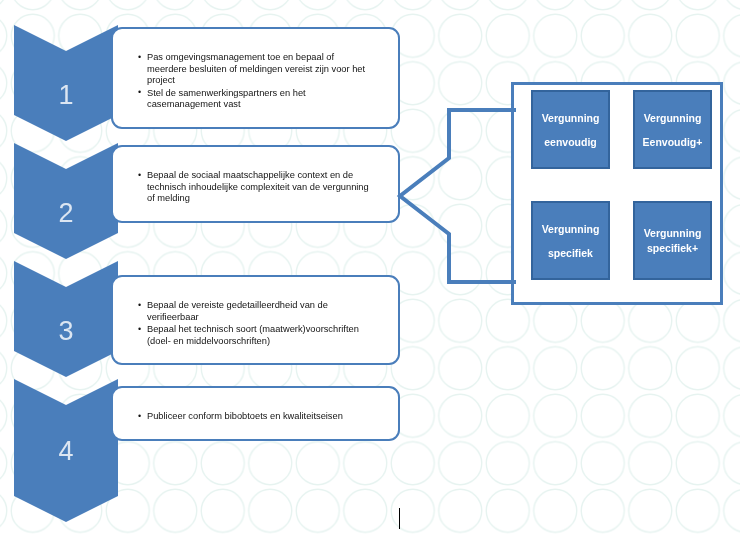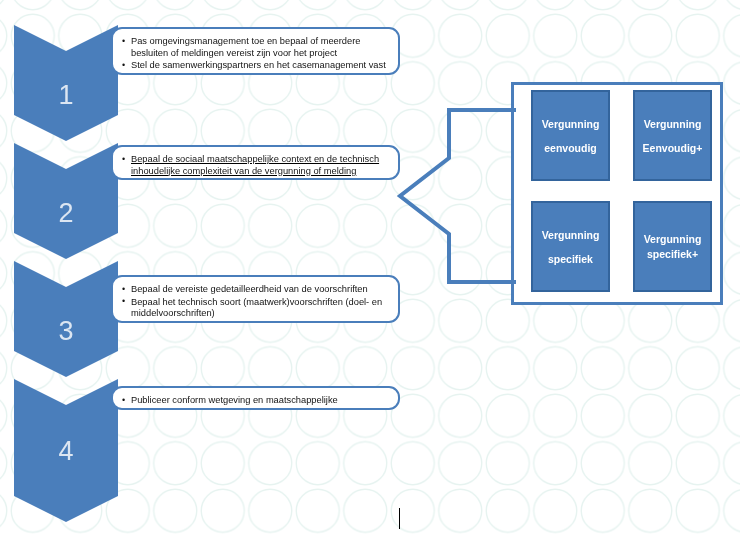--- a/index.html
+++ b/index.html
@@ -55,21 +55,21 @@
     position: absolute;
     left: 111px;
     width: 289px;
     box-sizing: border-box;
     border: 2px solid #4a7ebb;
     border-radius: 11px;
     background: #ffffff;
     z-index: 5;
   }
   .bullets {
-    margin: 0;
+    margin: 16px;
     padding: 7px 9px 0 9px;
     list-style: none;
   }
   .bullets li {
     position: relative;
     padding-left: 9px;
     margin: 0 0 1px 0;
     font-size: 9.3px;
     line-height: 11.6px;
     color: #131313;
@@ -92,21 +92,21 @@
     height: 223px;
     box-sizing: border-box;
     border: 3px solid #4a7ebb;
     background: #ffffff;
     z-index: 2;
   }
   .type-box {
     position: absolute;
     box-sizing: border-box;
     width: 79px;
-    height: 91px;
+    height: 79px;
     background: #4a7ebb;
     border: 2px solid #33649c;
     color: #ffffff;
     font-size: 10.5px;
     font-weight: bold;
     font-family: "Liberation Sans", sans-serif;
     display: flex;
     flex-direction: column;
     align-items: center;
     justify-content: center;
@@ -166,52 +166,52 @@
     </div>
   </div>
 
   <div class="step" style="left:0;top:0;">
     <div class="chevron-wrap" style="top:143px;">
       <svg class="chevron-svg" width="104" height="116" viewBox="0 0 104 116">
         <polygon points="0,0 52,26 104,0 104,90 52,116 0,90" fill="#4a7ebb"></polygon>
       </svg>
     </div>
     <div class="step-number" style="top:200px;">2</div>
-    <div class="callout" style="top:145px;text-decoration:underline;">
+    <div class="callout" style="top:145px;">
       <ul class="bullets">
         <li>Bepaal de sociaal maatschappelijke context en de technisch inhoudelijke complexiteit van de vergunning of melding</li>
       </ul>
     </div>
   </div>
 
   <div class="step" style="left:0;top:0;">
     <div class="chevron-wrap" style="top:261px;">
       <svg class="chevron-svg" width="104" height="116" viewBox="0 0 104 116">
         <polygon points="0,0 52,26 104,0 104,90 52,116 0,90" fill="#4a7ebb"></polygon>
       </svg>
     </div>
     <div class="step-number" style="top:318px;">3</div>
     <div class="callout" style="top:275px;">
       <ul class="bullets">
-        <li>Bepaal de vereiste gedetailleerdheid  van de voorschriften</li>
+        <li>Bepaal de vereiste gedetailleerdheid  van de verifieerbaar</li>
         <li>Bepaal het technisch soort  (maatwerk)voorschriften (doel- en middelvoorschriften)</li>
       </ul>
     </div>
   </div>
 
   <div class="step" style="left:0;top:0;">
     <div class="chevron-wrap" style="top:379px;">
       <svg class="chevron-svg" width="104" height="143" viewBox="0 0 104 143">
         <polygon points="0,0 52,26 104,0 104,117 52,143 0,117" fill="#4a7ebb"></polygon>
       </svg>
     </div>
     <div class="step-number" style="top:438px;">4</div>
     <div class="callout" style="top:386px;">
       <ul class="bullets">
-        <li>Publiceer conform wetgeving en maatschappelijke</li>
+        <li>Publiceer conform bibobtoets en kwaliteitseisen</li>
       </ul>
     </div>
   </div>
 
   <svg id="connector-arrow" width="120" height="178" viewBox="0 0 120 178">
     <polyline points="120,2 53,2 53,50 4,88 53,126 53,174 120,174" fill="none" stroke="#4a7ebb" stroke-width="4" stroke-linejoin="miter"></polyline>
   </svg>
 
   <div id="types-panel"></div>
 

